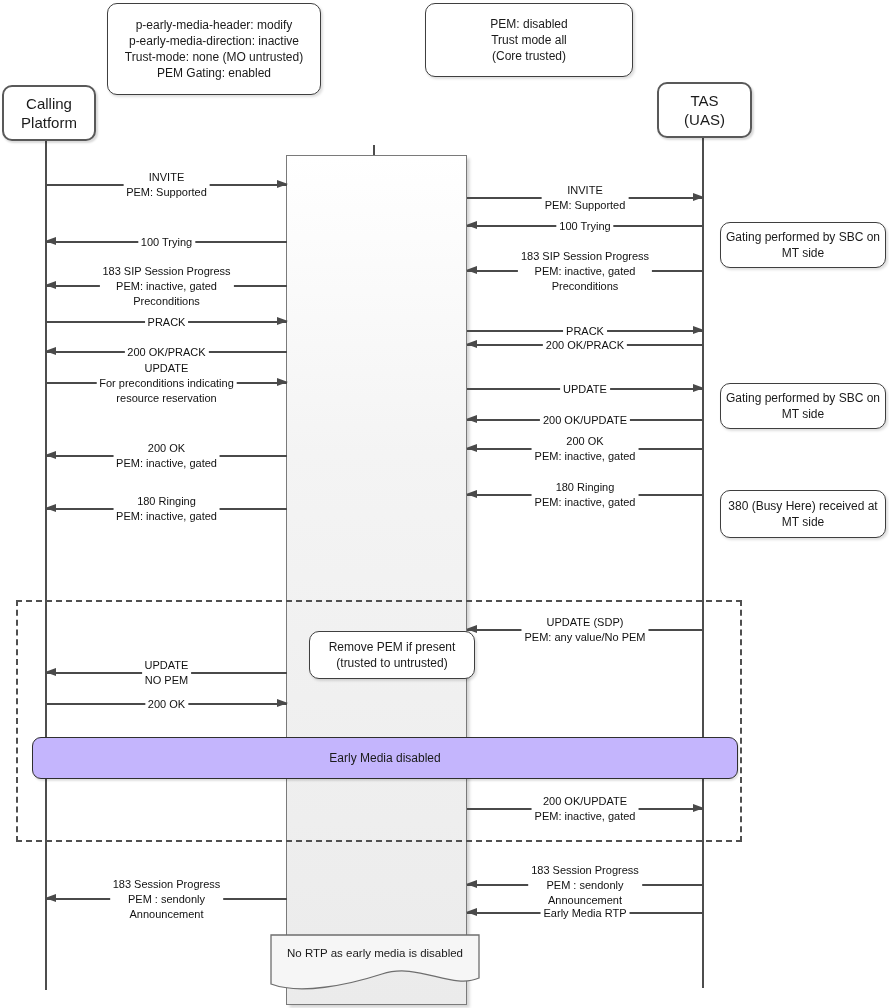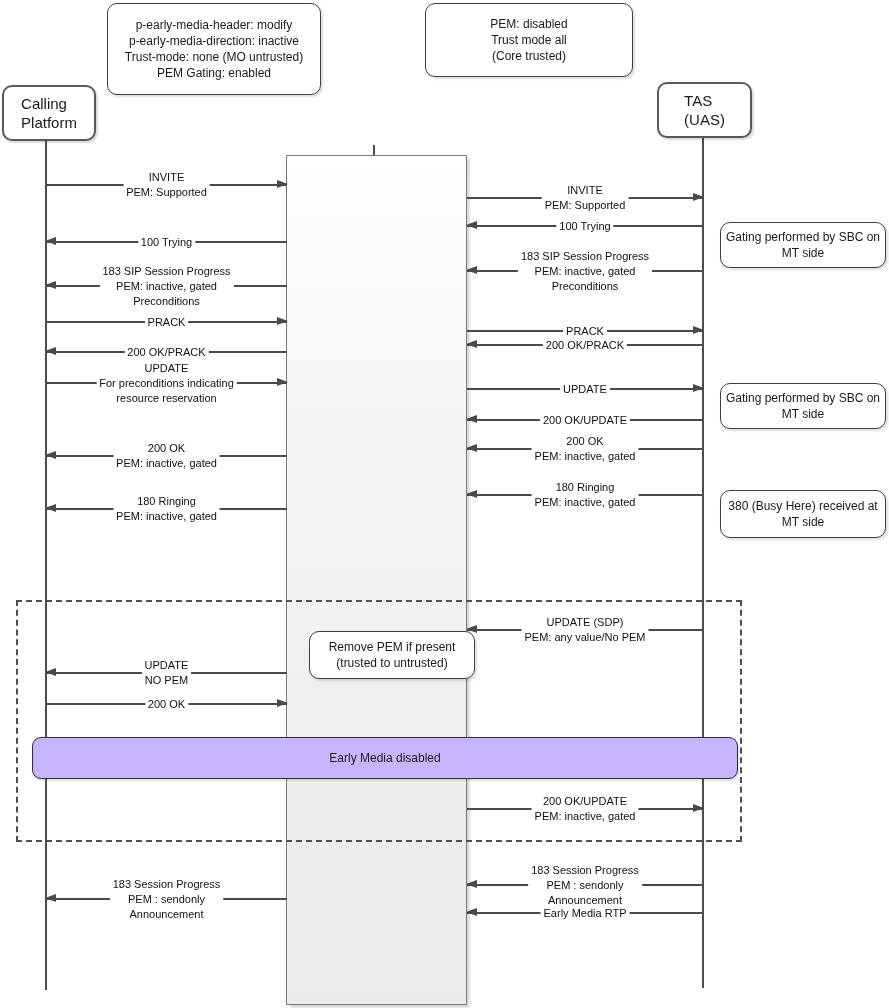--- a/index.html
+++ b/index.html
@@ -2,21 +2,21 @@
 <html><head>
 <meta charset="utf-8">
 <style>
   html,body{margin:0;padding:0;background:#ffffff;}
   #canvas{
     position:relative;width:889px;height:1008px;background:#ffffff;overflow:hidden;
     font-family:"Liberation Sans", sans-serif;color:#1a1a1a;
   }
   .actor{
     position:absolute;border:2px solid #595959;border-radius:10px;background:#ffffff;
-    display:flex;align-items:center;justify-content:center;
+    display:flex;align-items:center;justify-content:center;text-align:center;
     font-size:15px;line-height:19px;white-space:pre-line;z-index:6;
     box-shadow:1.5px 2px 2px rgba(0,0,0,0.15);
   }
   .note{
     position:absolute;border:1.4px solid #3f3f3f;border-radius:10px;background:#ffffff;
     display:flex;align-items:center;justify-content:center;text-align:center;
     font-size:12px;line-height:16px;white-space:pre-line;z-index:7;padding:2px;
     box-shadow:1.5px 2px 2.5px rgba(0,0,0,0.13);
   }
   .lifeline{position:absolute;width:2px;background:#4d4d4d;z-index:1;}
@@ -240,14 +240,20 @@
   <div class="msg dir-left" style="left:467px;top:913px;width:236px;">
     <div class="line"></div>
       <div class="head"></div>
     <div class="mlabel">Early Media RTP</div>
   </div>
 
   <div class="band">
     <span>Early Media disabled</span>
   </div>
 
+  <div class="docnote">
+    <svg width="210" height="64" viewBox="0 0 210 64">
+      <path d="M1 1 H209 V44 C182 56 148 28 112 40 C78 51 30 61 1 50 Z" fill="#f6f6f6" stroke="#6e6e6e" stroke-width="1.3"></path>
+    </svg>
+    <div class="dtext">No RTP as early media is disabled</div>
+  </div>
 
 </div>
 
 </body></html>

